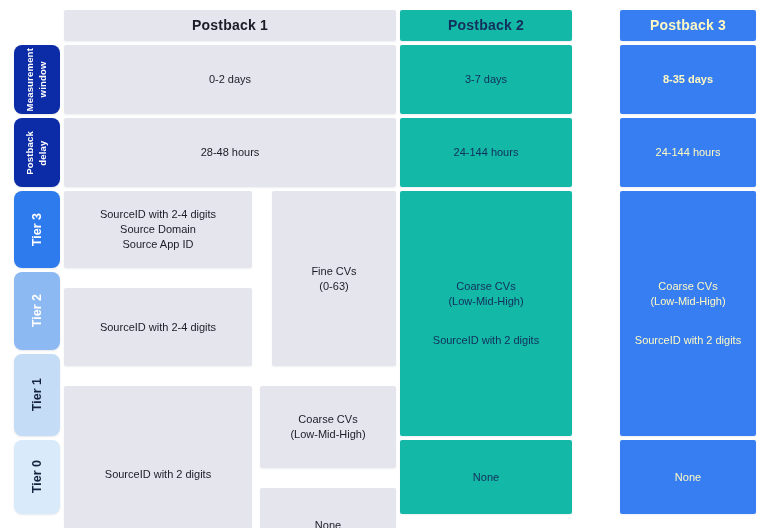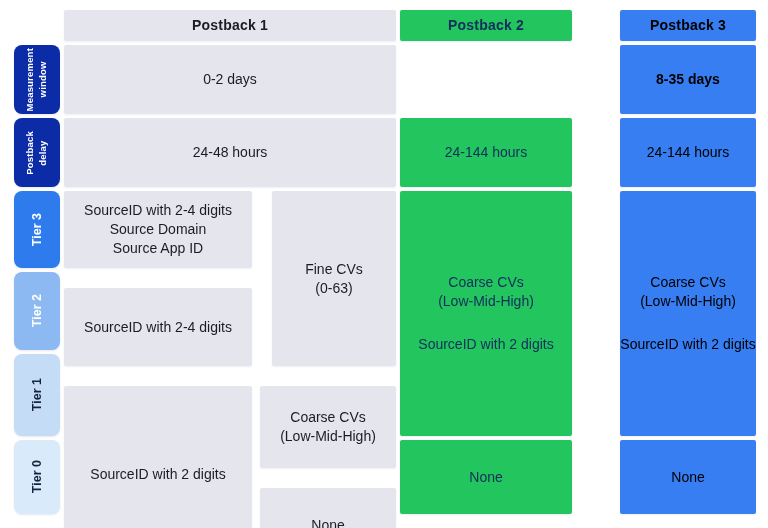--- a/index.html
+++ b/index.html
@@ -10,27 +10,27 @@
   .grid {
     position:absolute; left:14px; top:10px;
     display:grid;
     grid-template-columns:46px 332px 172px 180px;
     grid-template-rows:31px 69px 69px 77px 78px 82px 74px;
     gap:4px;
   }
   .cell {
     display:flex; align-items:center; justify-content:center; text-align:center;
     border-radius:2px; white-space:pre-line;
-    font-size:14px; line-height:1.35; color:#1c1c26;
+    font-size:11px; line-height:1.35; color:#1c1c26;
     box-shadow:0 1px 2px rgba(20,30,80,0.07);
   }
   .head { font-weight:700; font-size:14px; letter-spacing:.2px; }
   .p1bg { background:#e5e5ee; }
-  .p2bg { background:#22c55e; color:#132f5c; }
-  .p3bg { background:#377ef2; color:#000000;margin-left:44px; }
+  .p2bg { background:#14b8a6; color:#132f5c; }
+  .p3bg { background:#377ef2; color:#fef9c3;margin-left:44px; }
   .side {
     display:flex; align-items:center; justify-content:center; text-align:center;
     border-radius:8px; box-shadow:0 1px 2px rgba(20,30,80,0.10);
   }
   .navy { background:#0c2ba6; color:#ffffff; }
   .tier3bg { background:#2d7bed; color:#ffffff; }
   .tier2bg { background:#8cb9f2; color:#ffffff; }
   .tier1bg { background:#c5dcf7; color:#16233f; }
   .tier0bg { background:#d9eafa; color:#16233f; }
   .vtext {
@@ -86,23 +86,24 @@
       <span class="vtext">Tier 2</span>
     </div>
     <div class="side tier1bg a-t1l">
       <span class="vtext">Tier 1</span>
     </div>
     <div class="side tier0bg a-t0l">
       <span class="vtext">Tier 0</span>
     </div>
 
     <div class="cell p1bg a-p1mw">0-2 days</div>
+    <div class="cell p2bg a-p2mw">3-7 days</div>
     <div class="cell p3bg a-p3mw">8-35 days</div>
 
-    <div class="cell p1bg a-p1pd">24-48 hours</div>
+    <div class="cell p1bg a-p1pd">28-48 hours</div>
     <div class="cell p2bg a-p2pd">24-144 hours</div>
     <div class="cell p3bg a-p3pd">24-144 hours</div>
 
     <div class="subgrid a-p1tiers">
       <div class="cell p1bg s-t3src">SourceID with 2-4 digits
 Source Domain
 Source App ID</div>
       <div class="cell p1bg s-t2src">SourceID with 2-4 digits</div>
       <div class="cell p1bg s-t10src">SourceID with 2 digits</div>
       <div class="cell p1bg s-fine">Fine CVs

